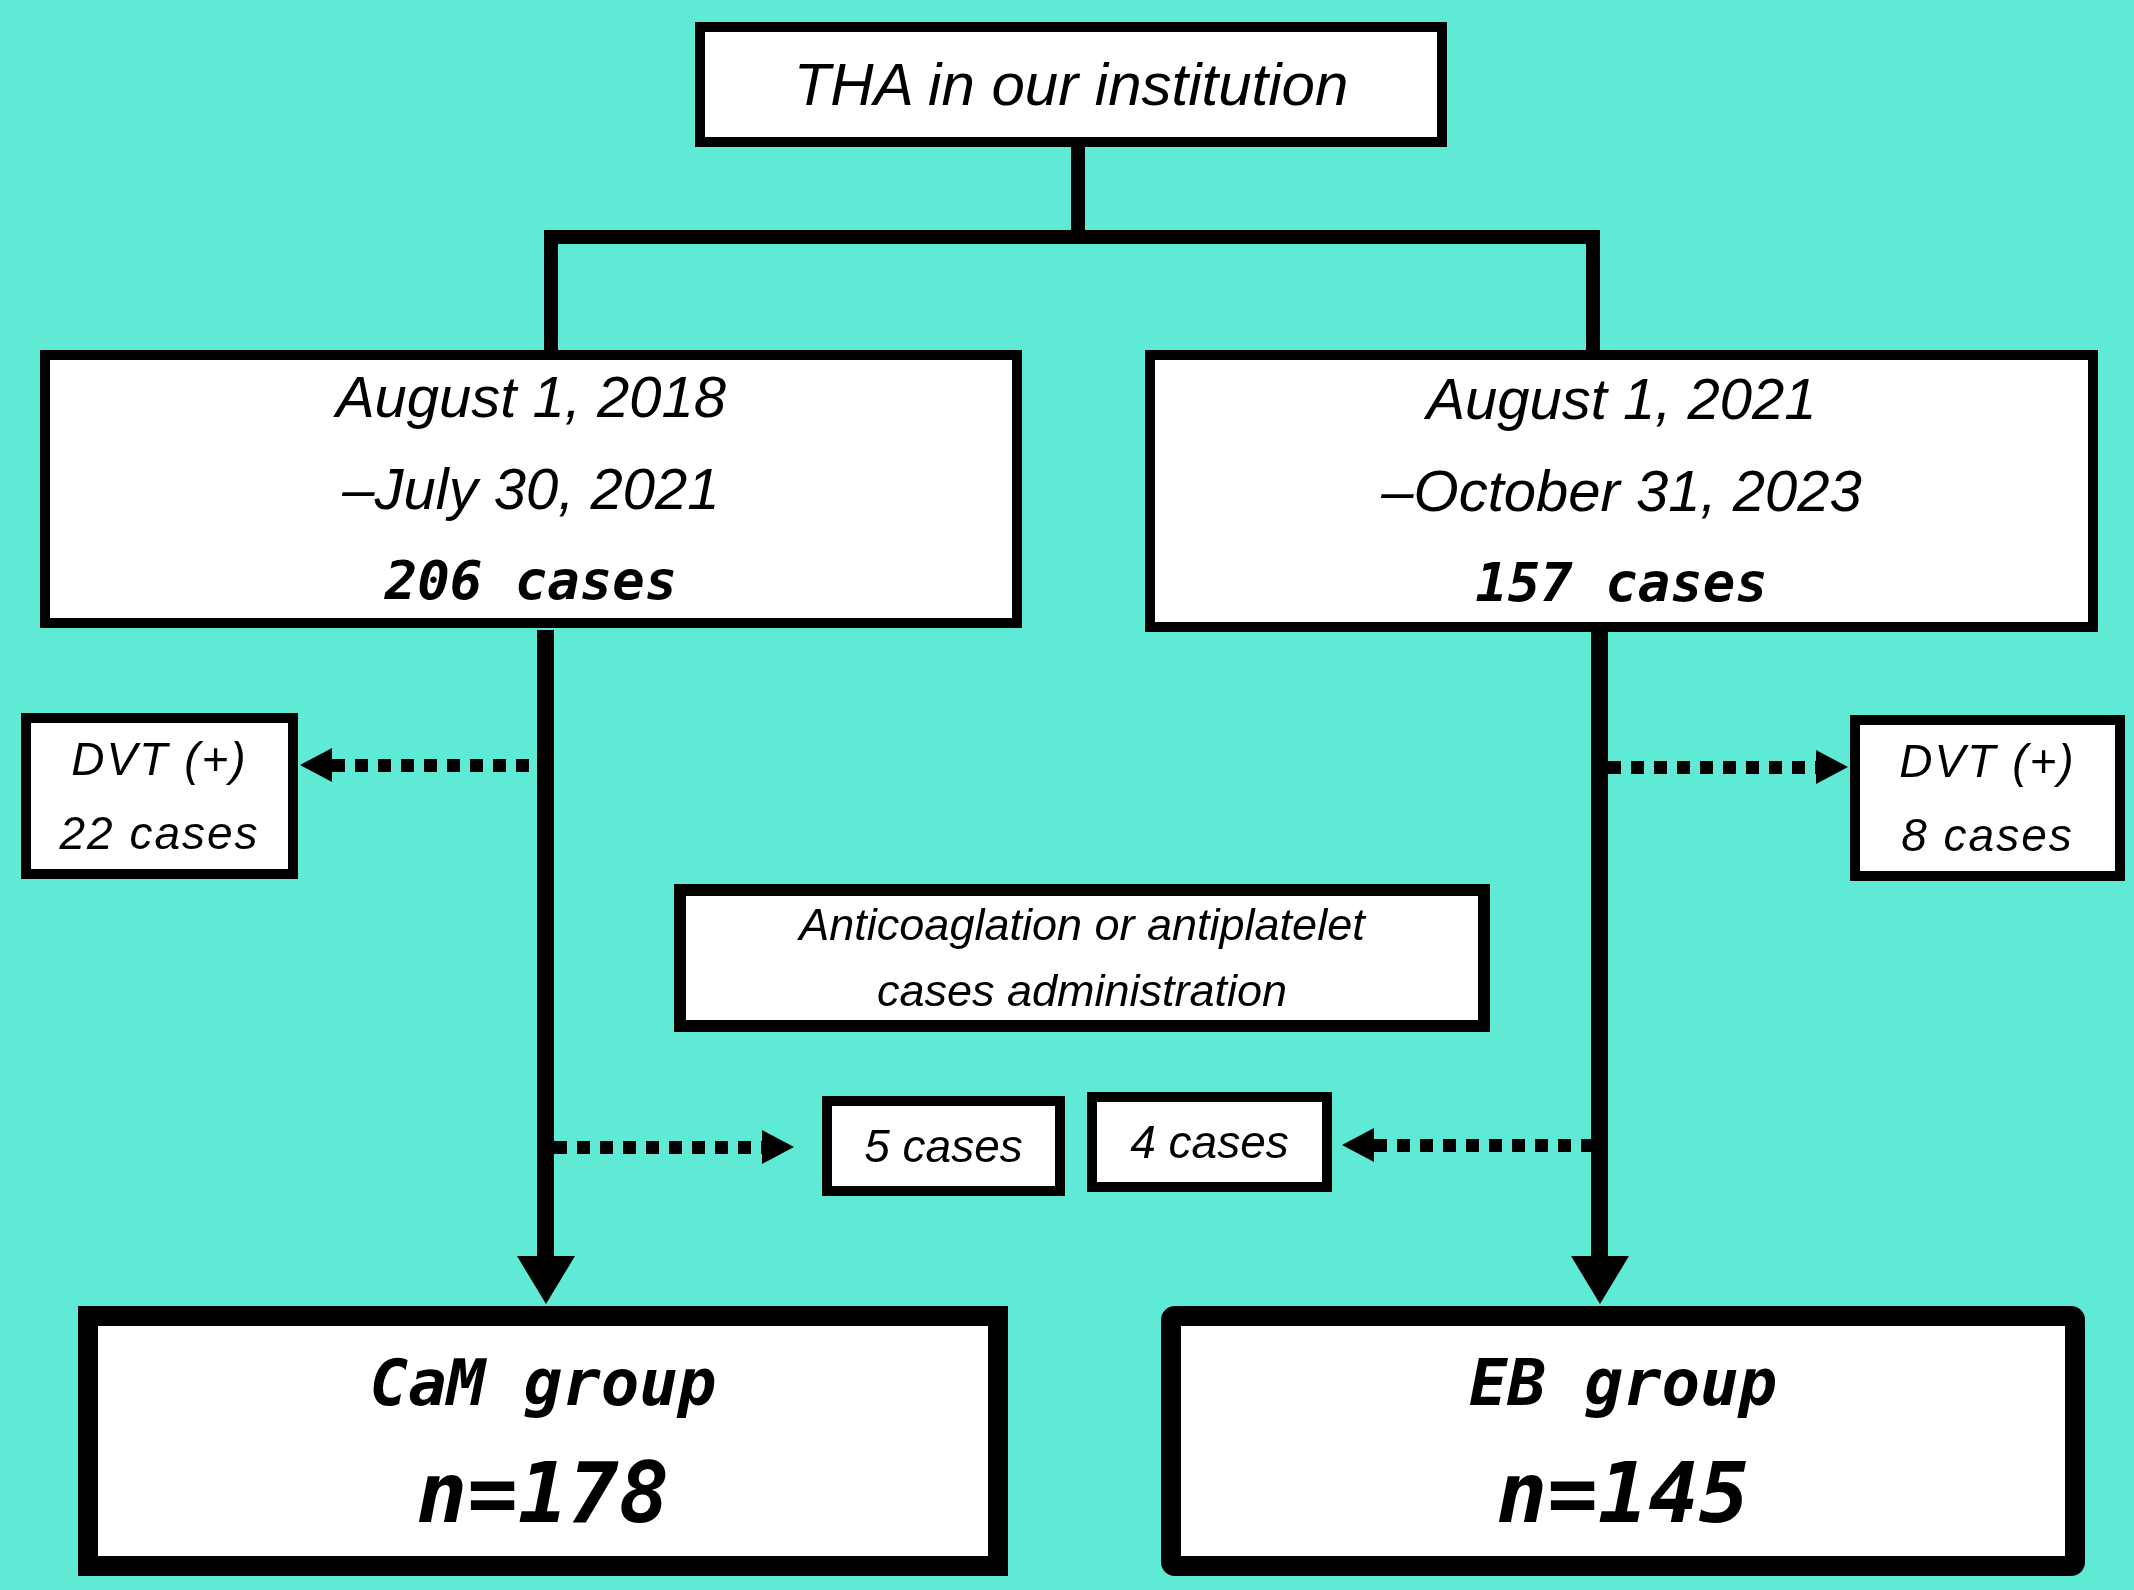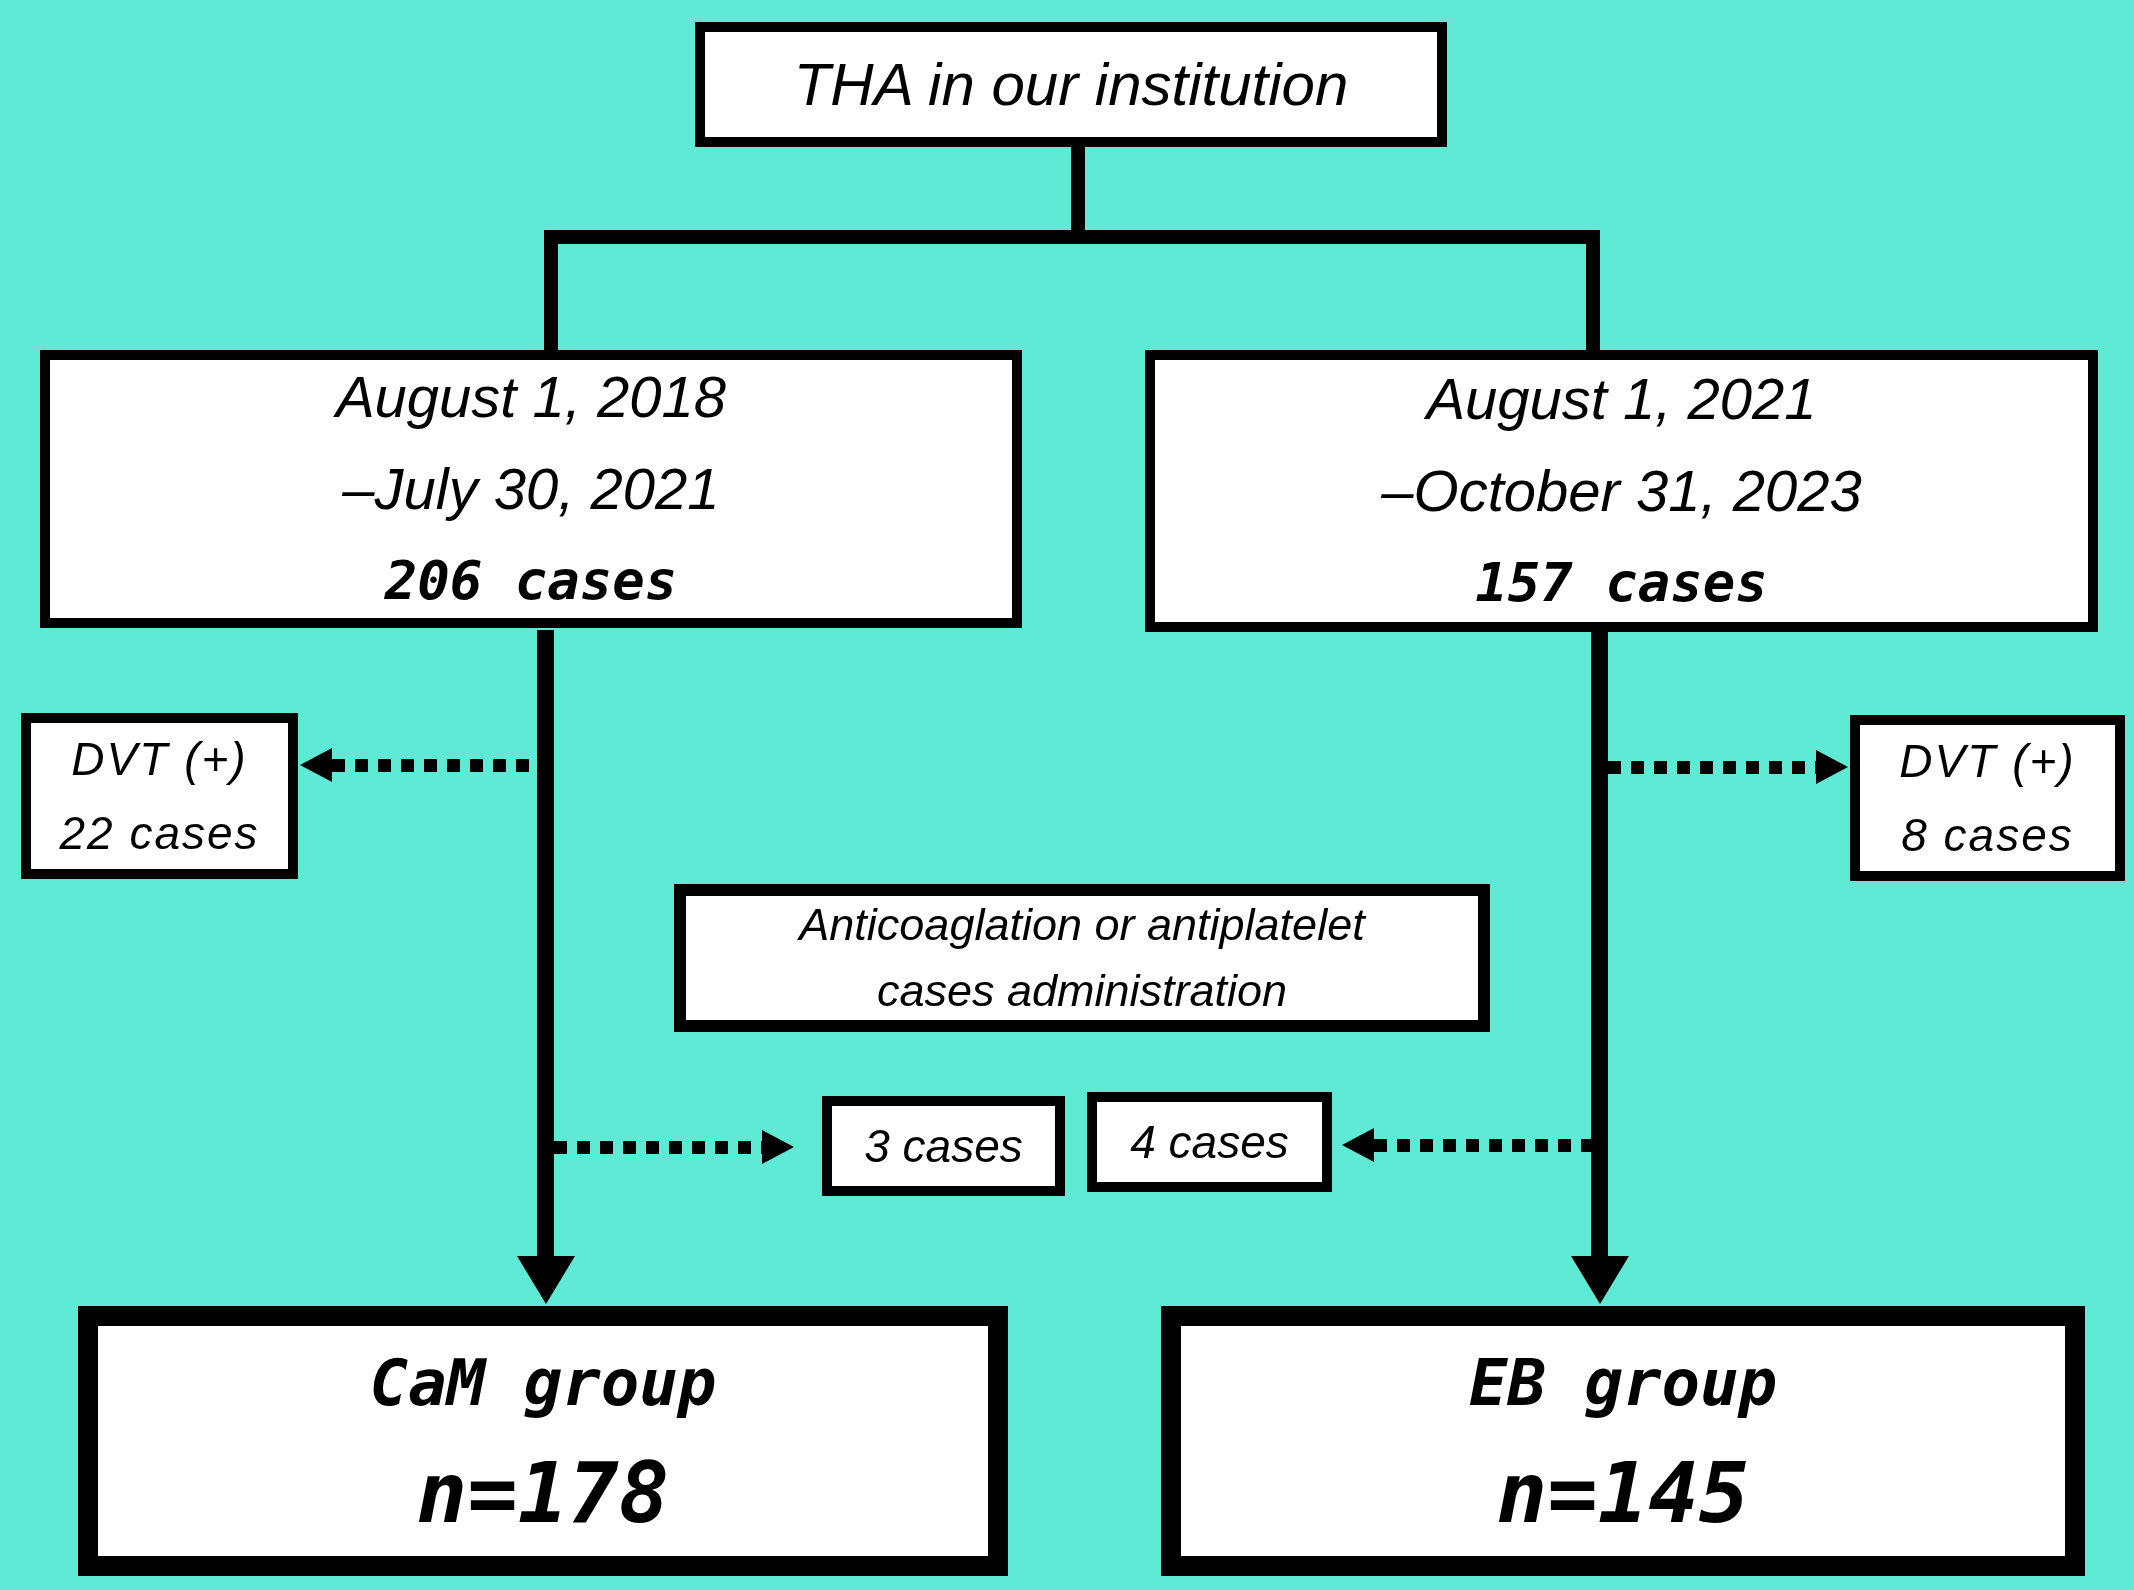--- a/index.html
+++ b/index.html
@@ -87,35 +87,35 @@
   </div>
   <div class="dots-h" style="left:1608px;top:761px;width:208px;"></div>
   <div class="tri tri-right" style="left:1816px;top:750px;"></div>
 
   <div class="box" style="left:674px;top:884px;width:816px;height:148px;border-width:12px;">
     <div class="mid-line">Anticoaglation or antiplatelet</div>
     <div class="mid-line">cases administration</div>
   </div>
 
   <div class="box" style="left:822px;top:1096px;width:243px;height:100px;">
-    <div class="small-count">3 cases</div>
+    <div class="small-count">5 cases</div>
   </div>
   <div class="box" style="left:1087px;top:1092px;width:245px;height:100px;">
     <div class="small-count">4 cases</div>
   </div>
 
   <div class="dots-h" style="left:554px;top:1141px;width:208px;"></div>
   <div class="tri tri-right" style="left:762px;top:1130px;"></div>
 
   <div class="tri tri-left" style="left:1342px;top:1128px;"></div>
   <div class="dots-h" style="left:1374px;top:1139px;width:218px;"></div>
 
   <div class="box" style="left:78px;top:1306px;width:930px;height:270px;border-width:20px;">
     <div class="group-name mono-bold">CaM group</div>
     <div class="group-n mono-bold">n=178</div>
   </div>
 
-  <div class="box" style="left:1161px;top:1306px;width:924px;height:270px;border-width:20px;">
+  <div class="box" style="left:1161px;top:1306px;width:924px;height:270px;border-width:20px;border-radius:14px;">
     <div class="group-name mono-bold">EB group</div>
     <div class="group-n mono-bold">n=145</div>
   </div>
 
 </div>
 
 </body></html>

